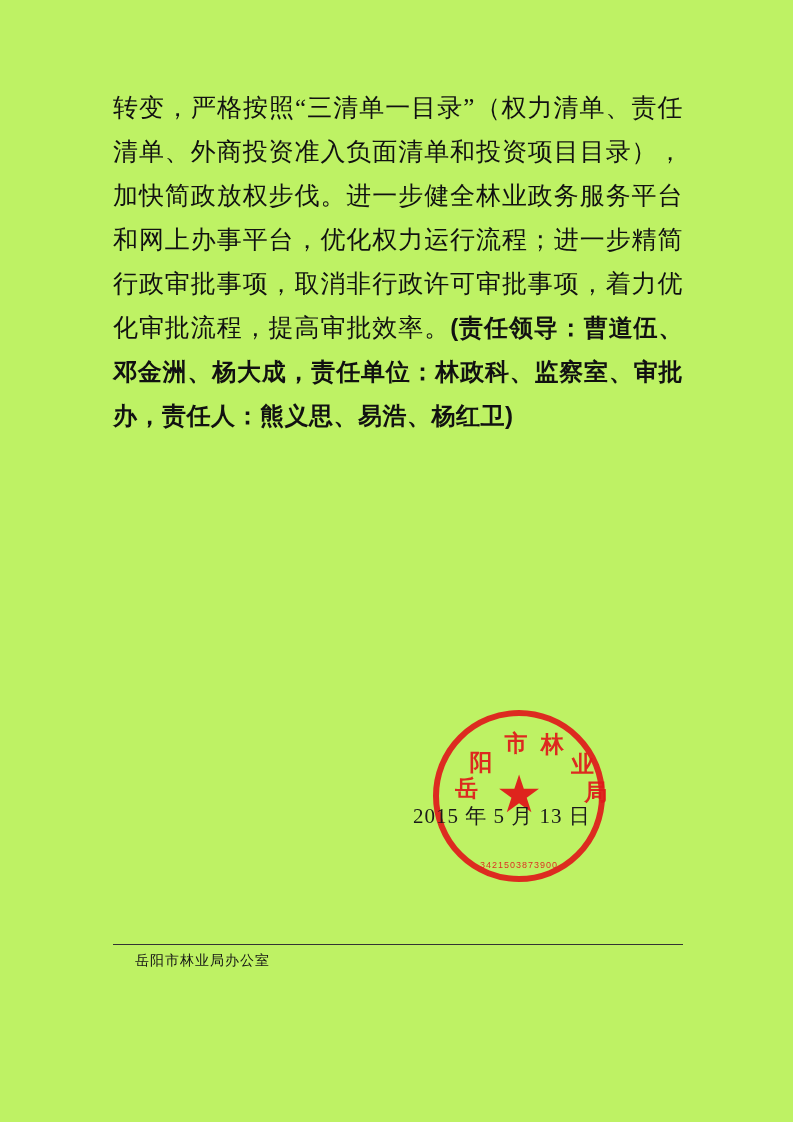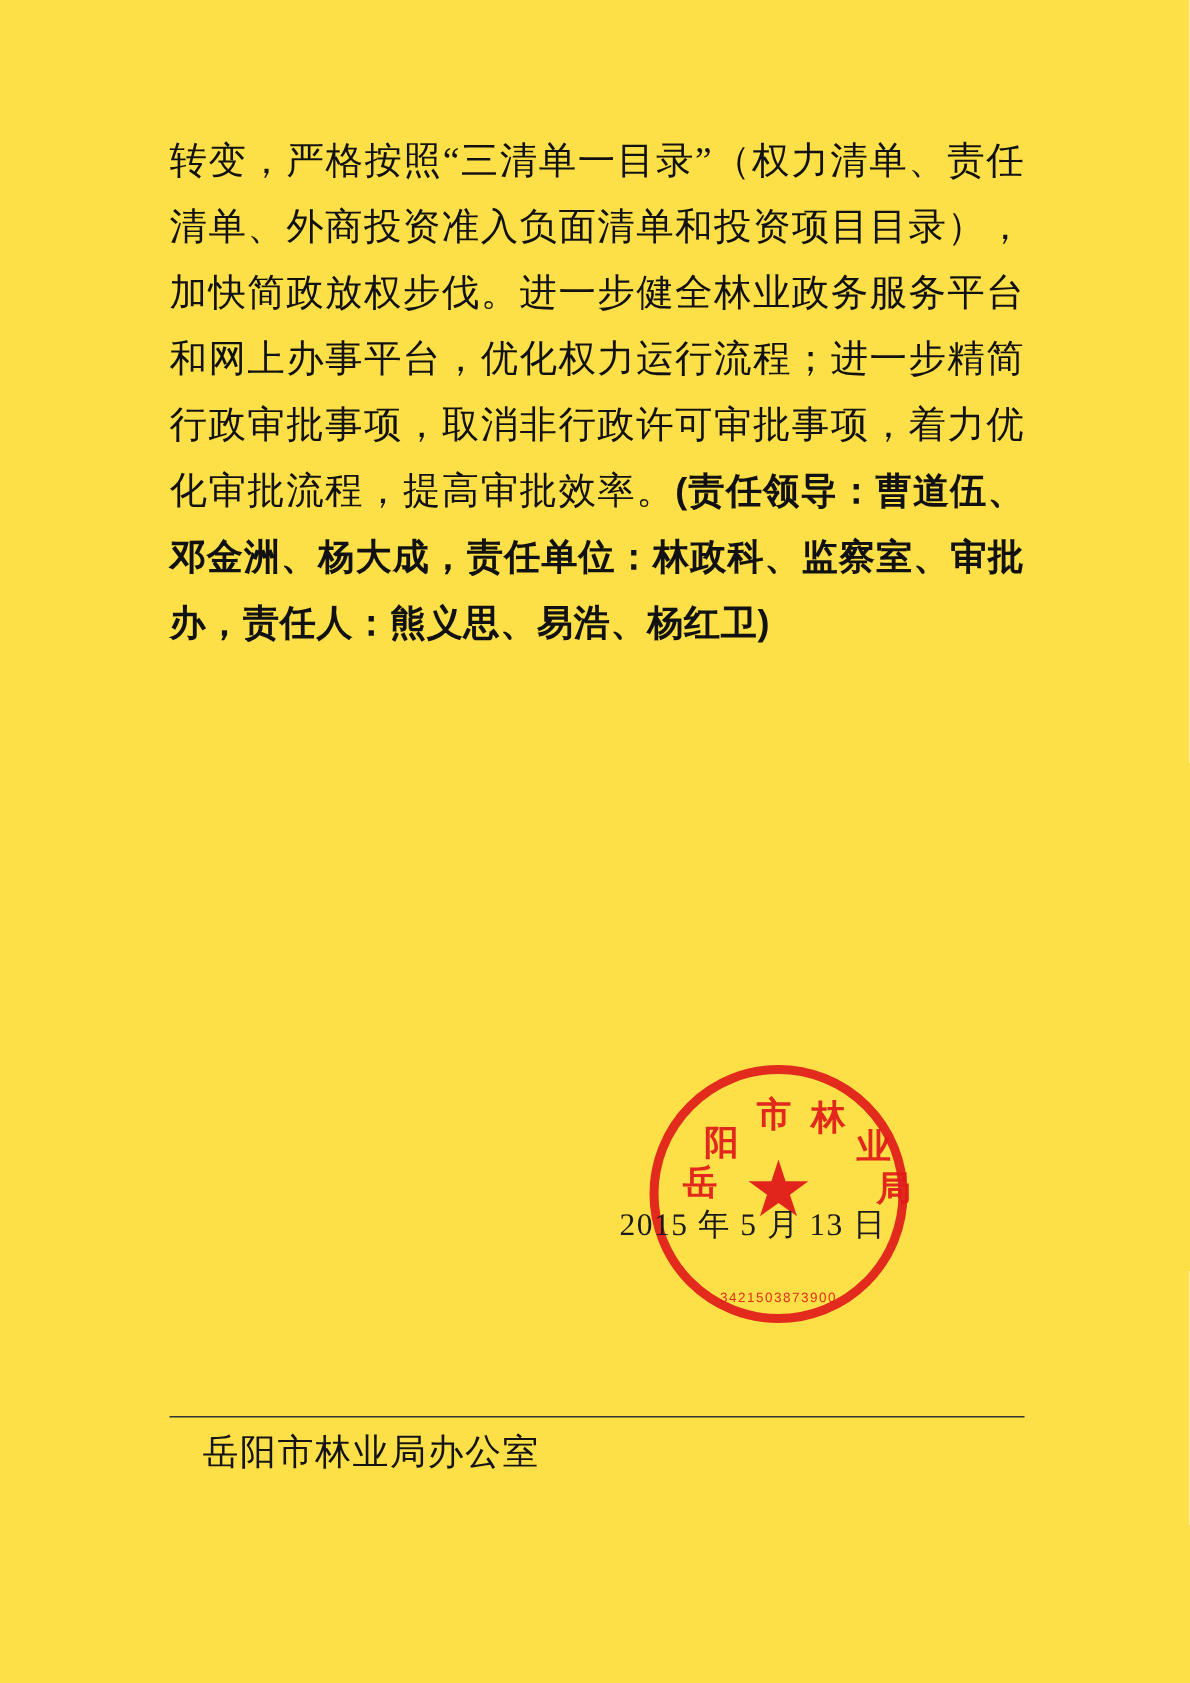--- a/index.html
+++ b/index.html
@@ -13,21 +13,21 @@
     position: relative;
     font-family: "Liberation Serif", "DejaVu Serif", serif;
     color: #1a1a1a;
     overflow: hidden;
   }
   .page {
     position: absolute;
     left: 0; top: 0;
     width: 793px;
     height: 1122px;
-    background: #fde047;
+    background: #bef264;
     text-decoration: underline;
   }
   .content {
     position: absolute;
     left: 113px;
     top: 86px;
     width: 570px;
   }
   .para {
     font-size: 25px;
@@ -140,21 +140,21 @@
     height: 1px;
     background: #333;
   }
   .footer {
     position: absolute;
     left: 113px;
     top: 952px;
     width: 570px;
     display: flex;
     justify-content: space-between;
-    font-size: 24px;
+    font-size: 14px;
     letter-spacing: 1px;
     color: #141414;
   }
   .footer-left { padding-left: 22px; }
   .footer-right { padding-right: 96px; }
 </style>
 </head>
 <body>
 
 <div class="page">

